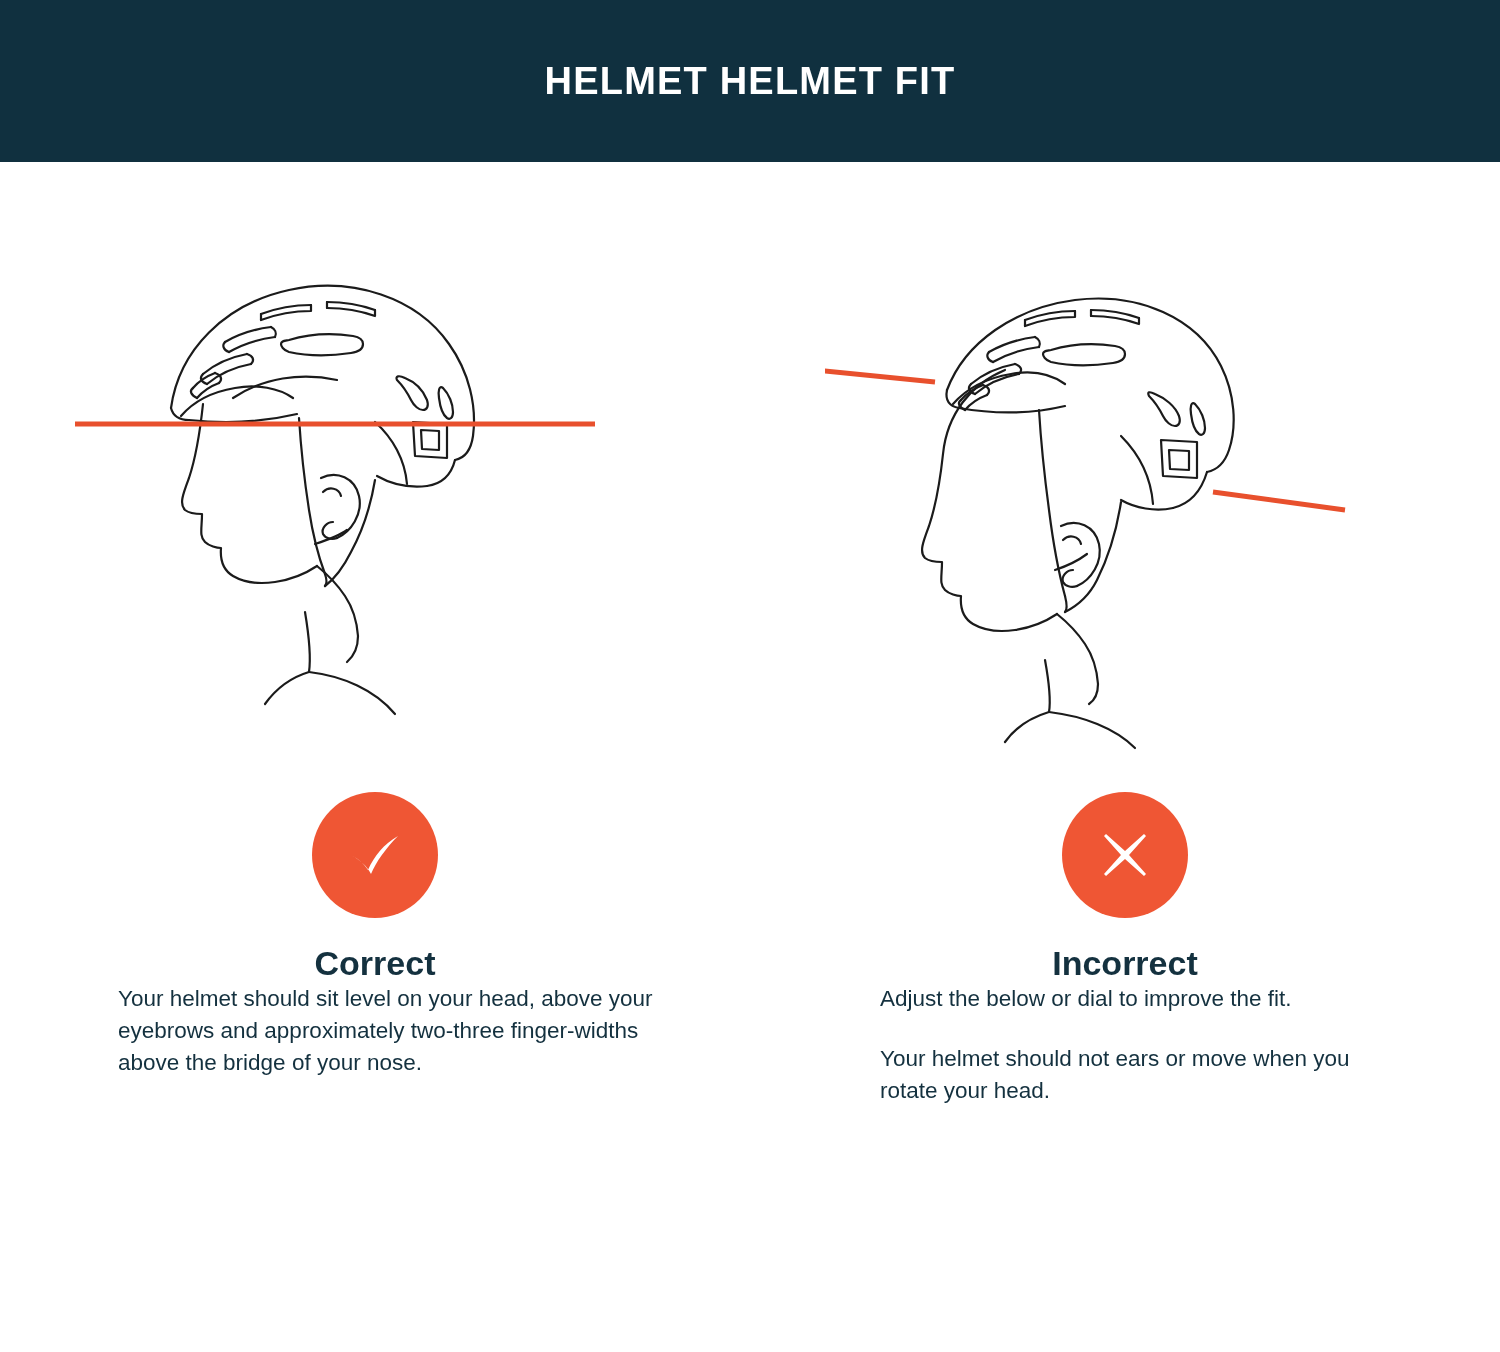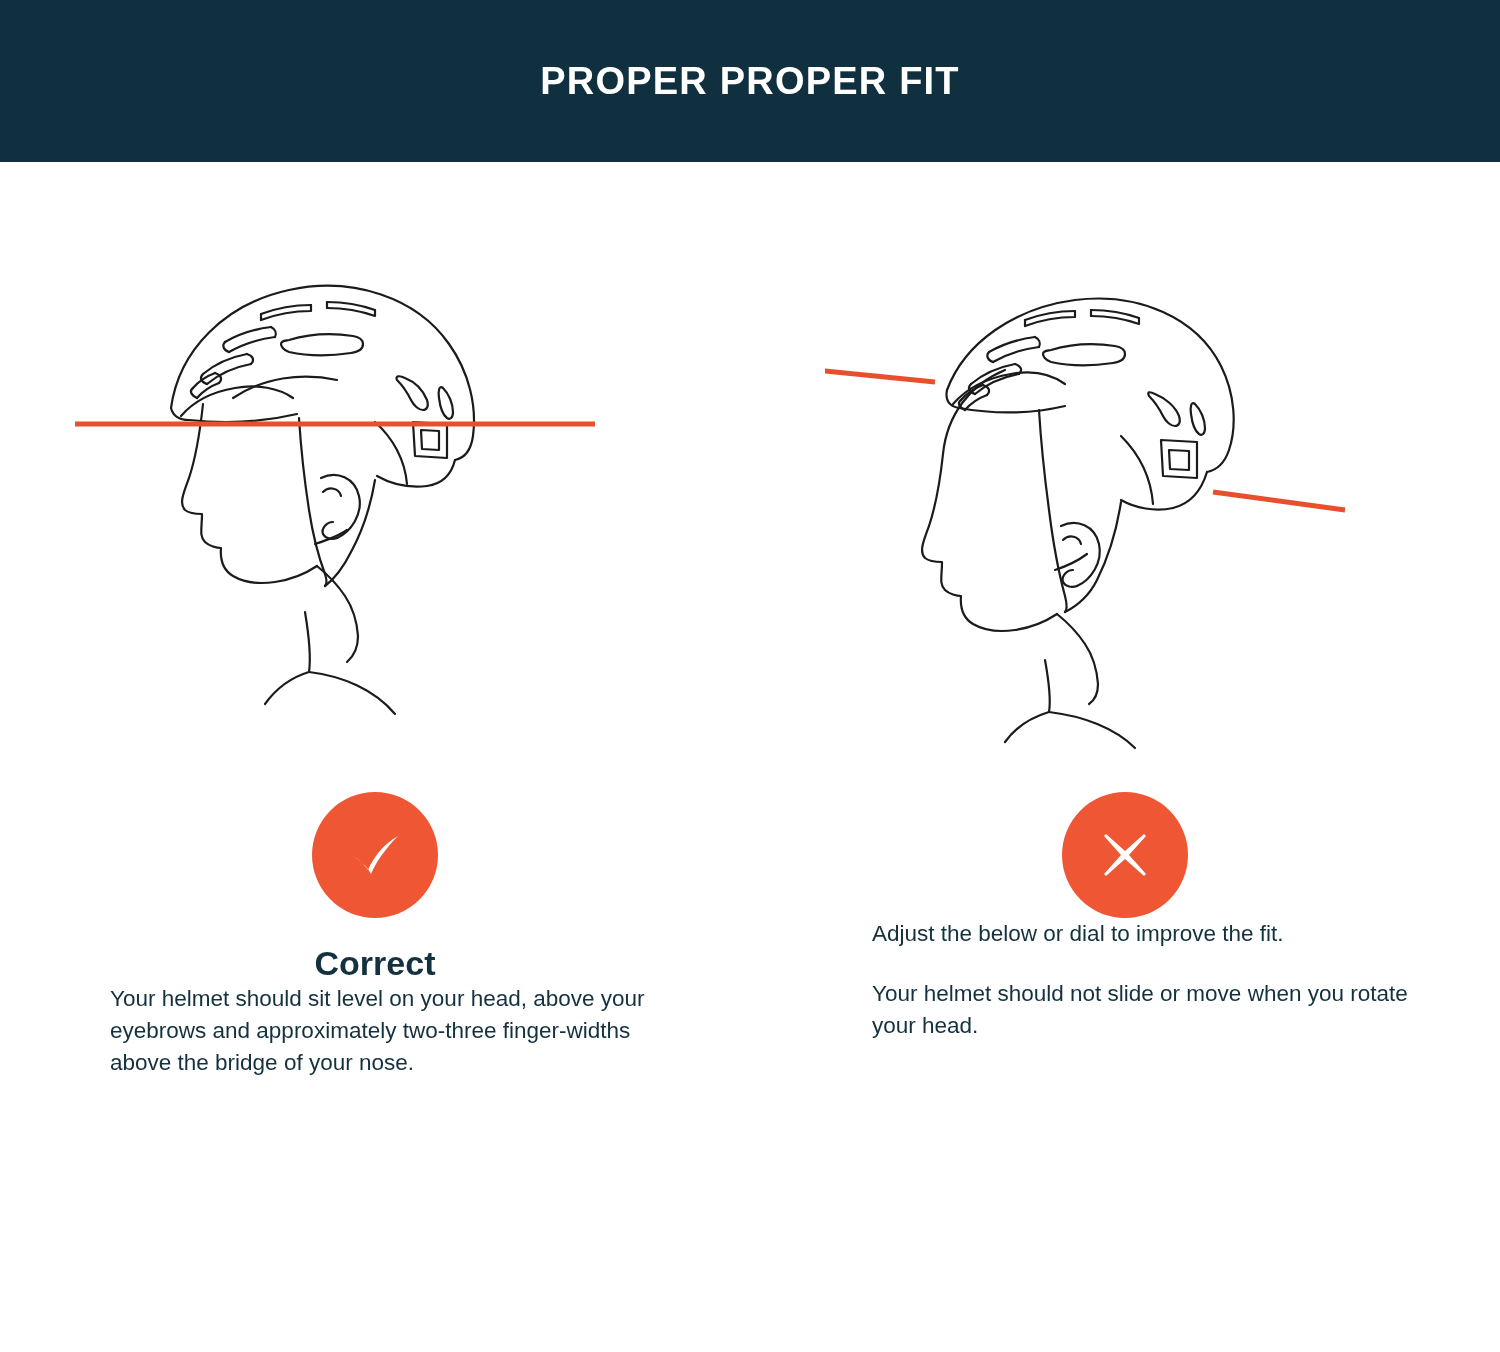--- a/index.html
+++ b/index.html
@@ -84,28 +84,28 @@
   }
   .col-left .body-text {
     margin-left: 110px;
     margin-right: 60px;
   }
   .col-right .body-text {
     margin-left: 122px;
     margin-right: 90px;
   }
   .body-text p {
-    margin: 0 0 28px 0;
+    margin: 0 0 28px 8px;
   }
 </style>
 </head>
 <body>
 
 <div class="header">
-  <div class="header-title">PROPER PROPER FIT</div>
+  <div class="header-title">HELMET HELMET FIT</div>
 </div>
 
 <div class="content">
 
   <div class="columns">
 
     <div class="col col-left">
       <div class="illus">
         <svg width="600" height="560" viewBox="0 0 600 560" fill="none" xmlns="http://www.w3.org/2000/svg">
           <g stroke="#1b1b1b" stroke-width="2.2" fill="none" stroke-linecap="round" stroke-linejoin="round">
@@ -266,20 +266,21 @@
     </div>
 
     <div class="col col-right">
       <div class="badge-wrap">
         <div class="badge">
           <svg width="70" height="70" viewBox="0 0 70 70">
             <path d="M16 14 L35 31 L54 14 L56 16 L39 35 L56 54 L54 56 L35 39 L16 56 L14 54 L31 35 L14 16 Z" fill="#ffffff"></path>
           </svg>
         </div>
       </div>
+      <div class="caption">Incorrect</div>
       <div class="body-text">
         <p>Adjust the below or dial to improve the fit.</p>
-        <p>Your helmet should not slide or move when you rotate your head.</p>
+        <p>Your helmet should not ears or move when you rotate your head.</p>
       </div>
     </div>
 
   </div>
 </div>
 
 </body></html>

